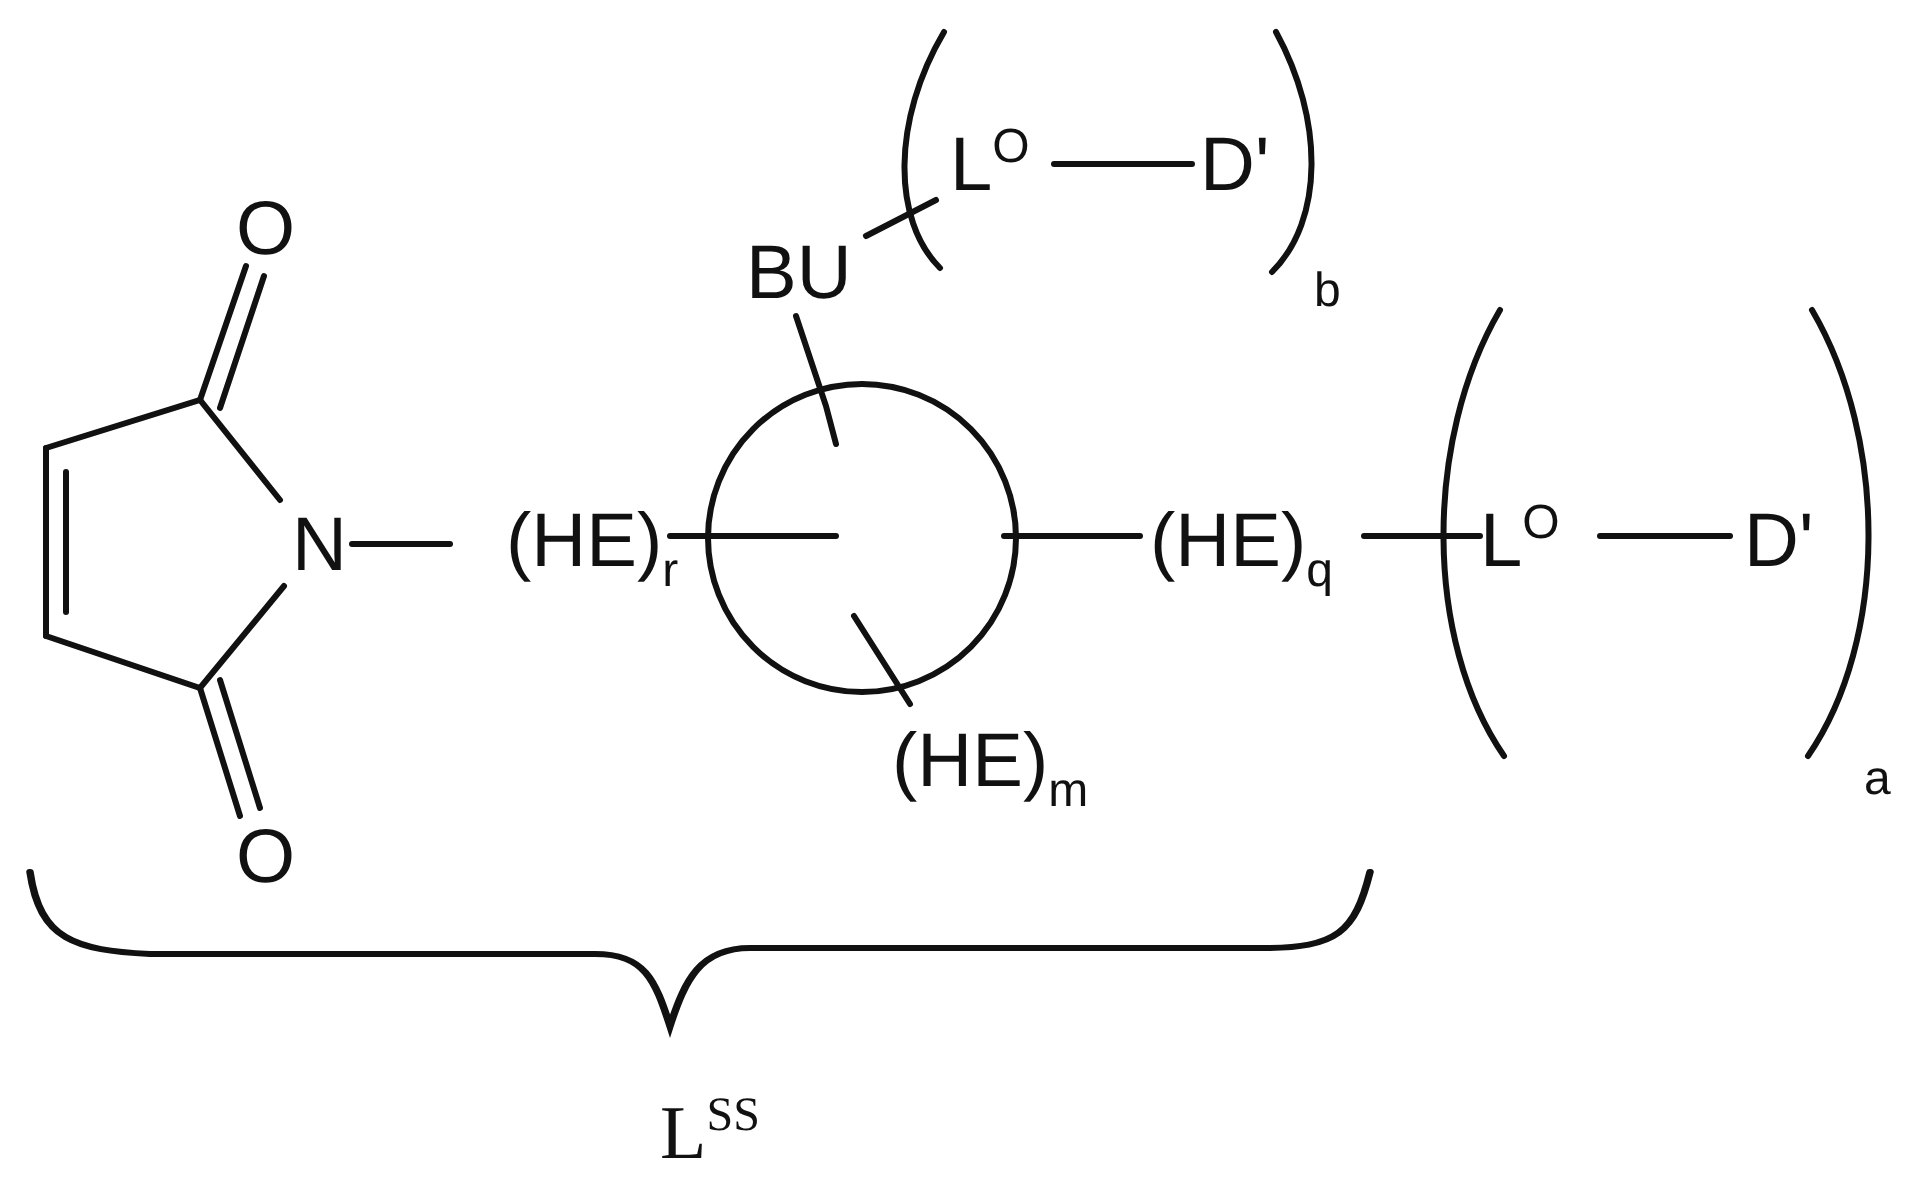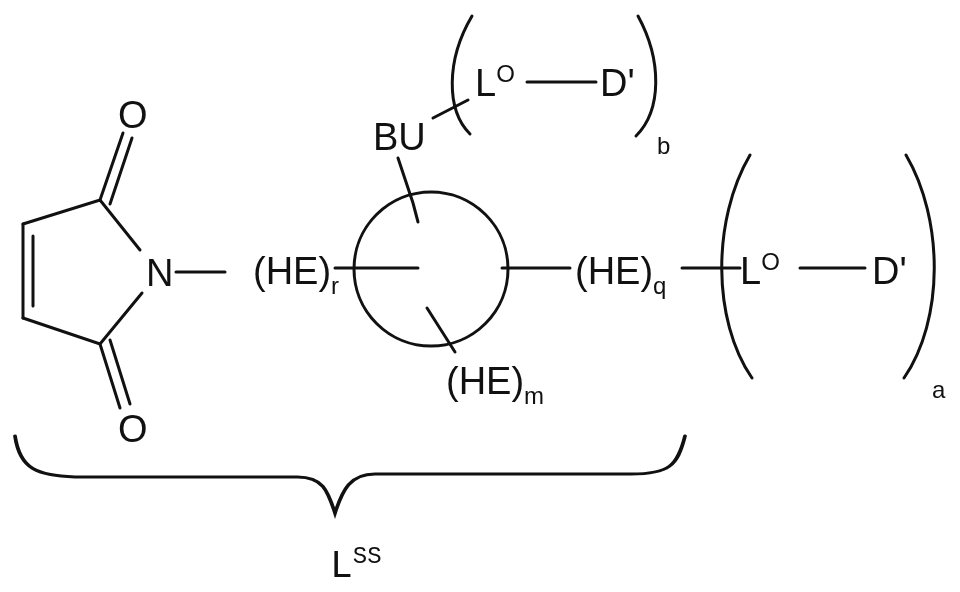--- a/index.html
+++ b/index.html
@@ -2,21 +2,21 @@
 <html><head>
 <meta charset="utf-8">
 <style>
   html, body { margin: 0; padding: 0; background: #ffffff; }
   body { width: 960px; height: 592px; overflow: hidden; position: relative; }
   #stage { position: absolute; left: 0; top: 0; width: 960px; height: 592px; }
   svg { position: absolute; left: 0; top: 0; }
   .lbl { position: absolute; font-family: "Liberation Sans", sans-serif; color: #111; font-size: 38px; line-height: 1; white-space: nowrap; }
   .sub { font-size: 24px; position: relative; top: 10px; }
   .sup { font-size: 24px; position: relative; top: -14px; }
-  .serif { font-family: Liberation Mono, monospace; }
+  .serif { font-family: Liberation Serif, serif; }
 </style>
 </head>
 <body>
 
 <div id="stage">
   <svg width="960" height="592" viewBox="0 0 960 592">
     <g stroke="#111" stroke-width="3" fill="none" stroke-linecap="round">
 
       <path d="M23 224 L100 200 L140 250"></path>
       <path d="M23 224 L23 318"></path>

